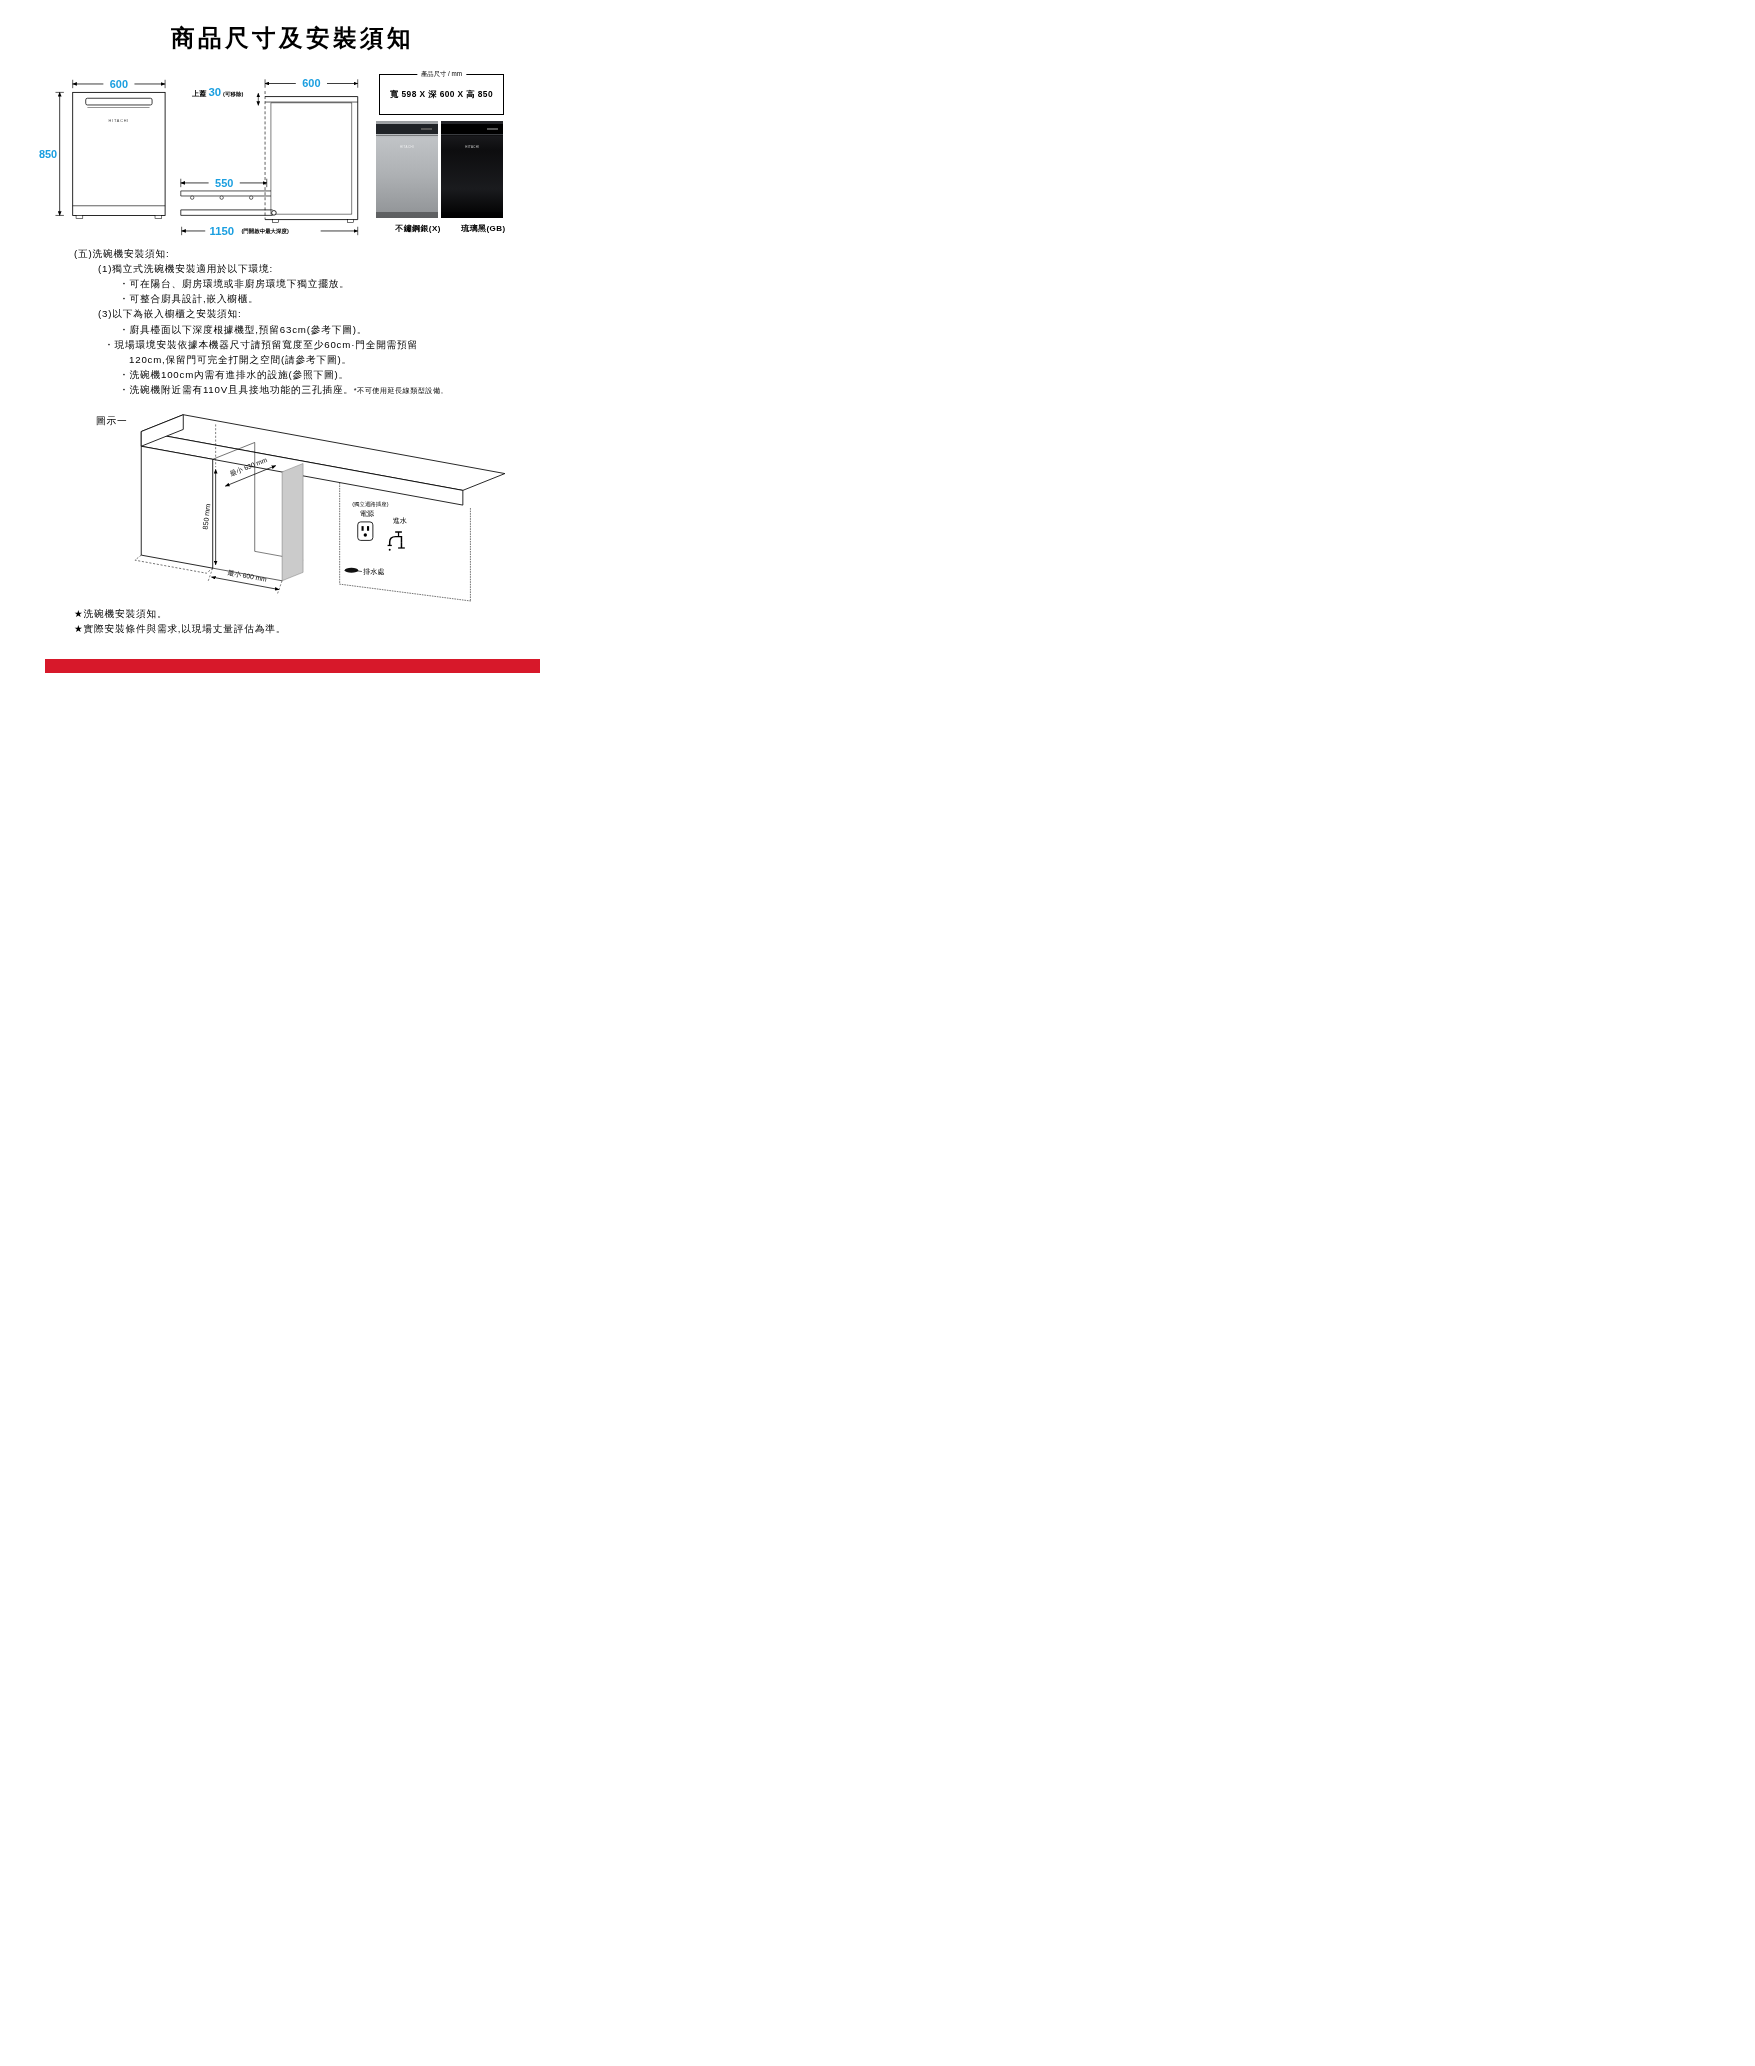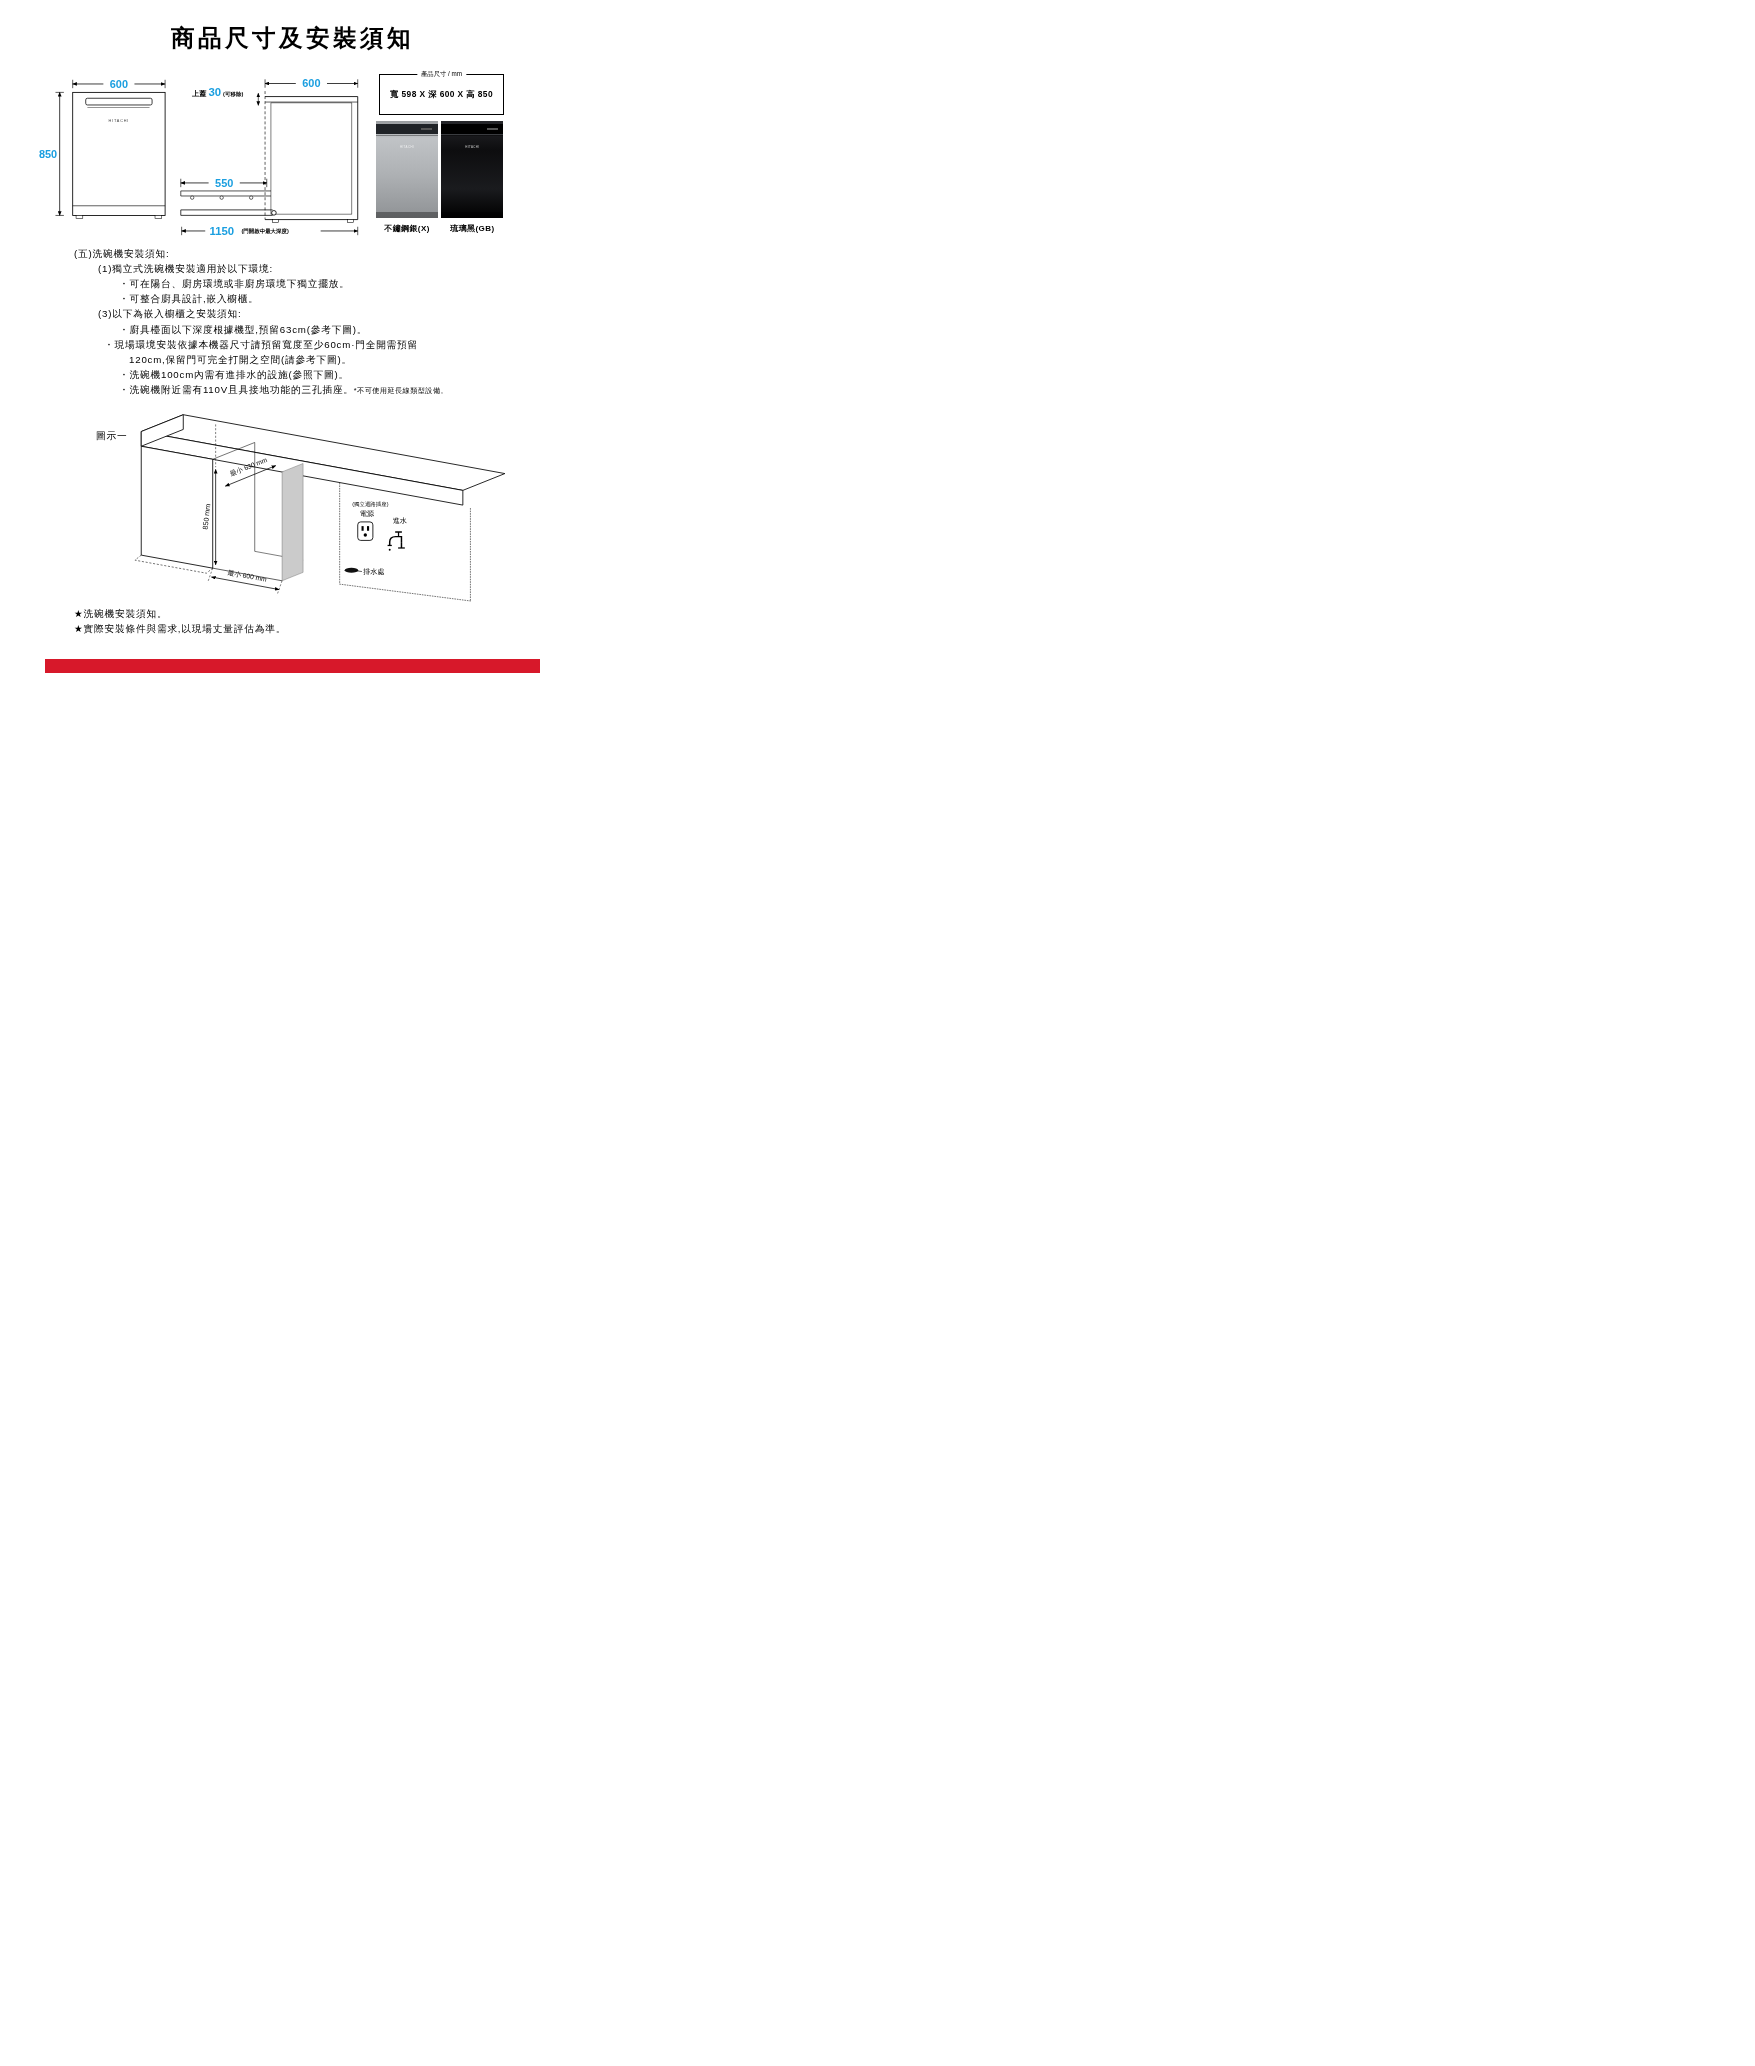--- a/index.html
+++ b/index.html
@@ -161,40 +161,40 @@
     </div>
     <div id="photo-black" class="photo">
       <div class="ctrl">
           <div class="disp"></div>
         </div>
       <div class="seam"></div>
       <div class="brand">HITACHI</div>
       <div class="kick"></div>
     </div>
   </div>
-  <div class="abs" style="left:376px;top:223px;display:flex;gap:3.4px;">
+  <div class="abs" style="left:387px;top:223px;display:flex;gap:3.4px;">
     <div class="variantlbl">不鏽鋼銀(X)</div>
     <div class="variantlbl">琉璃黑(GB)</div>
   </div>
 
   <div class="abs note nowrap" style="left:74px;top:248px;">(五)洗碗機安裝須知:</div>
   <div class="abs note nowrap" style="left:98px;top:263px;">(1)獨立式洗碗機安裝適用於以下環境:</div>
   <div class="abs note nowrap" style="left:119px;top:278px;">・可在陽台、廚房環境或非廚房環境下獨立擺放。</div>
   <div class="abs note nowrap" style="left:119px;top:293px;">・可整合廚具設計,嵌入櫥櫃。</div>
   <div class="abs note nowrap" style="left:98px;top:308px;">(3)以下為嵌入櫥櫃之安裝須知:</div>
   <div class="abs note nowrap" style="left:119px;top:324px;">・廚具檯面以下深度根據機型,預留63cm(參考下圖)。</div>
   <div class="abs note nowrap" style="left:104px;top:339px;">・現場環境安裝依據本機器尺寸請預留寬度至少60cm·門全開需預留</div>
   <div class="abs note nowrap" style="left:129px;top:354px;">120cm,保留門可完全打開之空間(請參考下圖)。</div>
   <div class="abs note nowrap" style="left:119px;top:369px;">・洗碗機100cm內需有進排水的設施(參照下圖)。</div>
   <div class="abs nowrap" style="left:119px;top:384px;display:flex;align-items:center;">
     <span class="note">・洗碗機附近需有110V且具接地功能的三孔插座。</span>
     <span class="smallnote">*不可使用延長線類型設備。</span>
   </div>
 
-  <div class="abs note nowrap" style="left:96px;top:430px;">圖示一</div>
+  <div class="abs note nowrap" style="left:96px;top:415px;">圖示一</div>
 
   <svg class="abs" style="left:105px;top:400px;" width="413" height="206" viewBox="0 0 980 490">
     <defs>
       <marker id="fgA" markerUnits="userSpaceOnUse" markerWidth="11" markerHeight="9" viewBox="0 0 11 9" refX="10" refY="4.5" orient="auto-start-reverse">
         <path d="M0,0 L11,4.5 L0,9 z" fill="#000"></path>
       </marker>
     </defs>
 
     <g>
       <line x1="255" y1="400" x2="420" y2="430" stroke="#000" stroke-width="1.5"></line>

